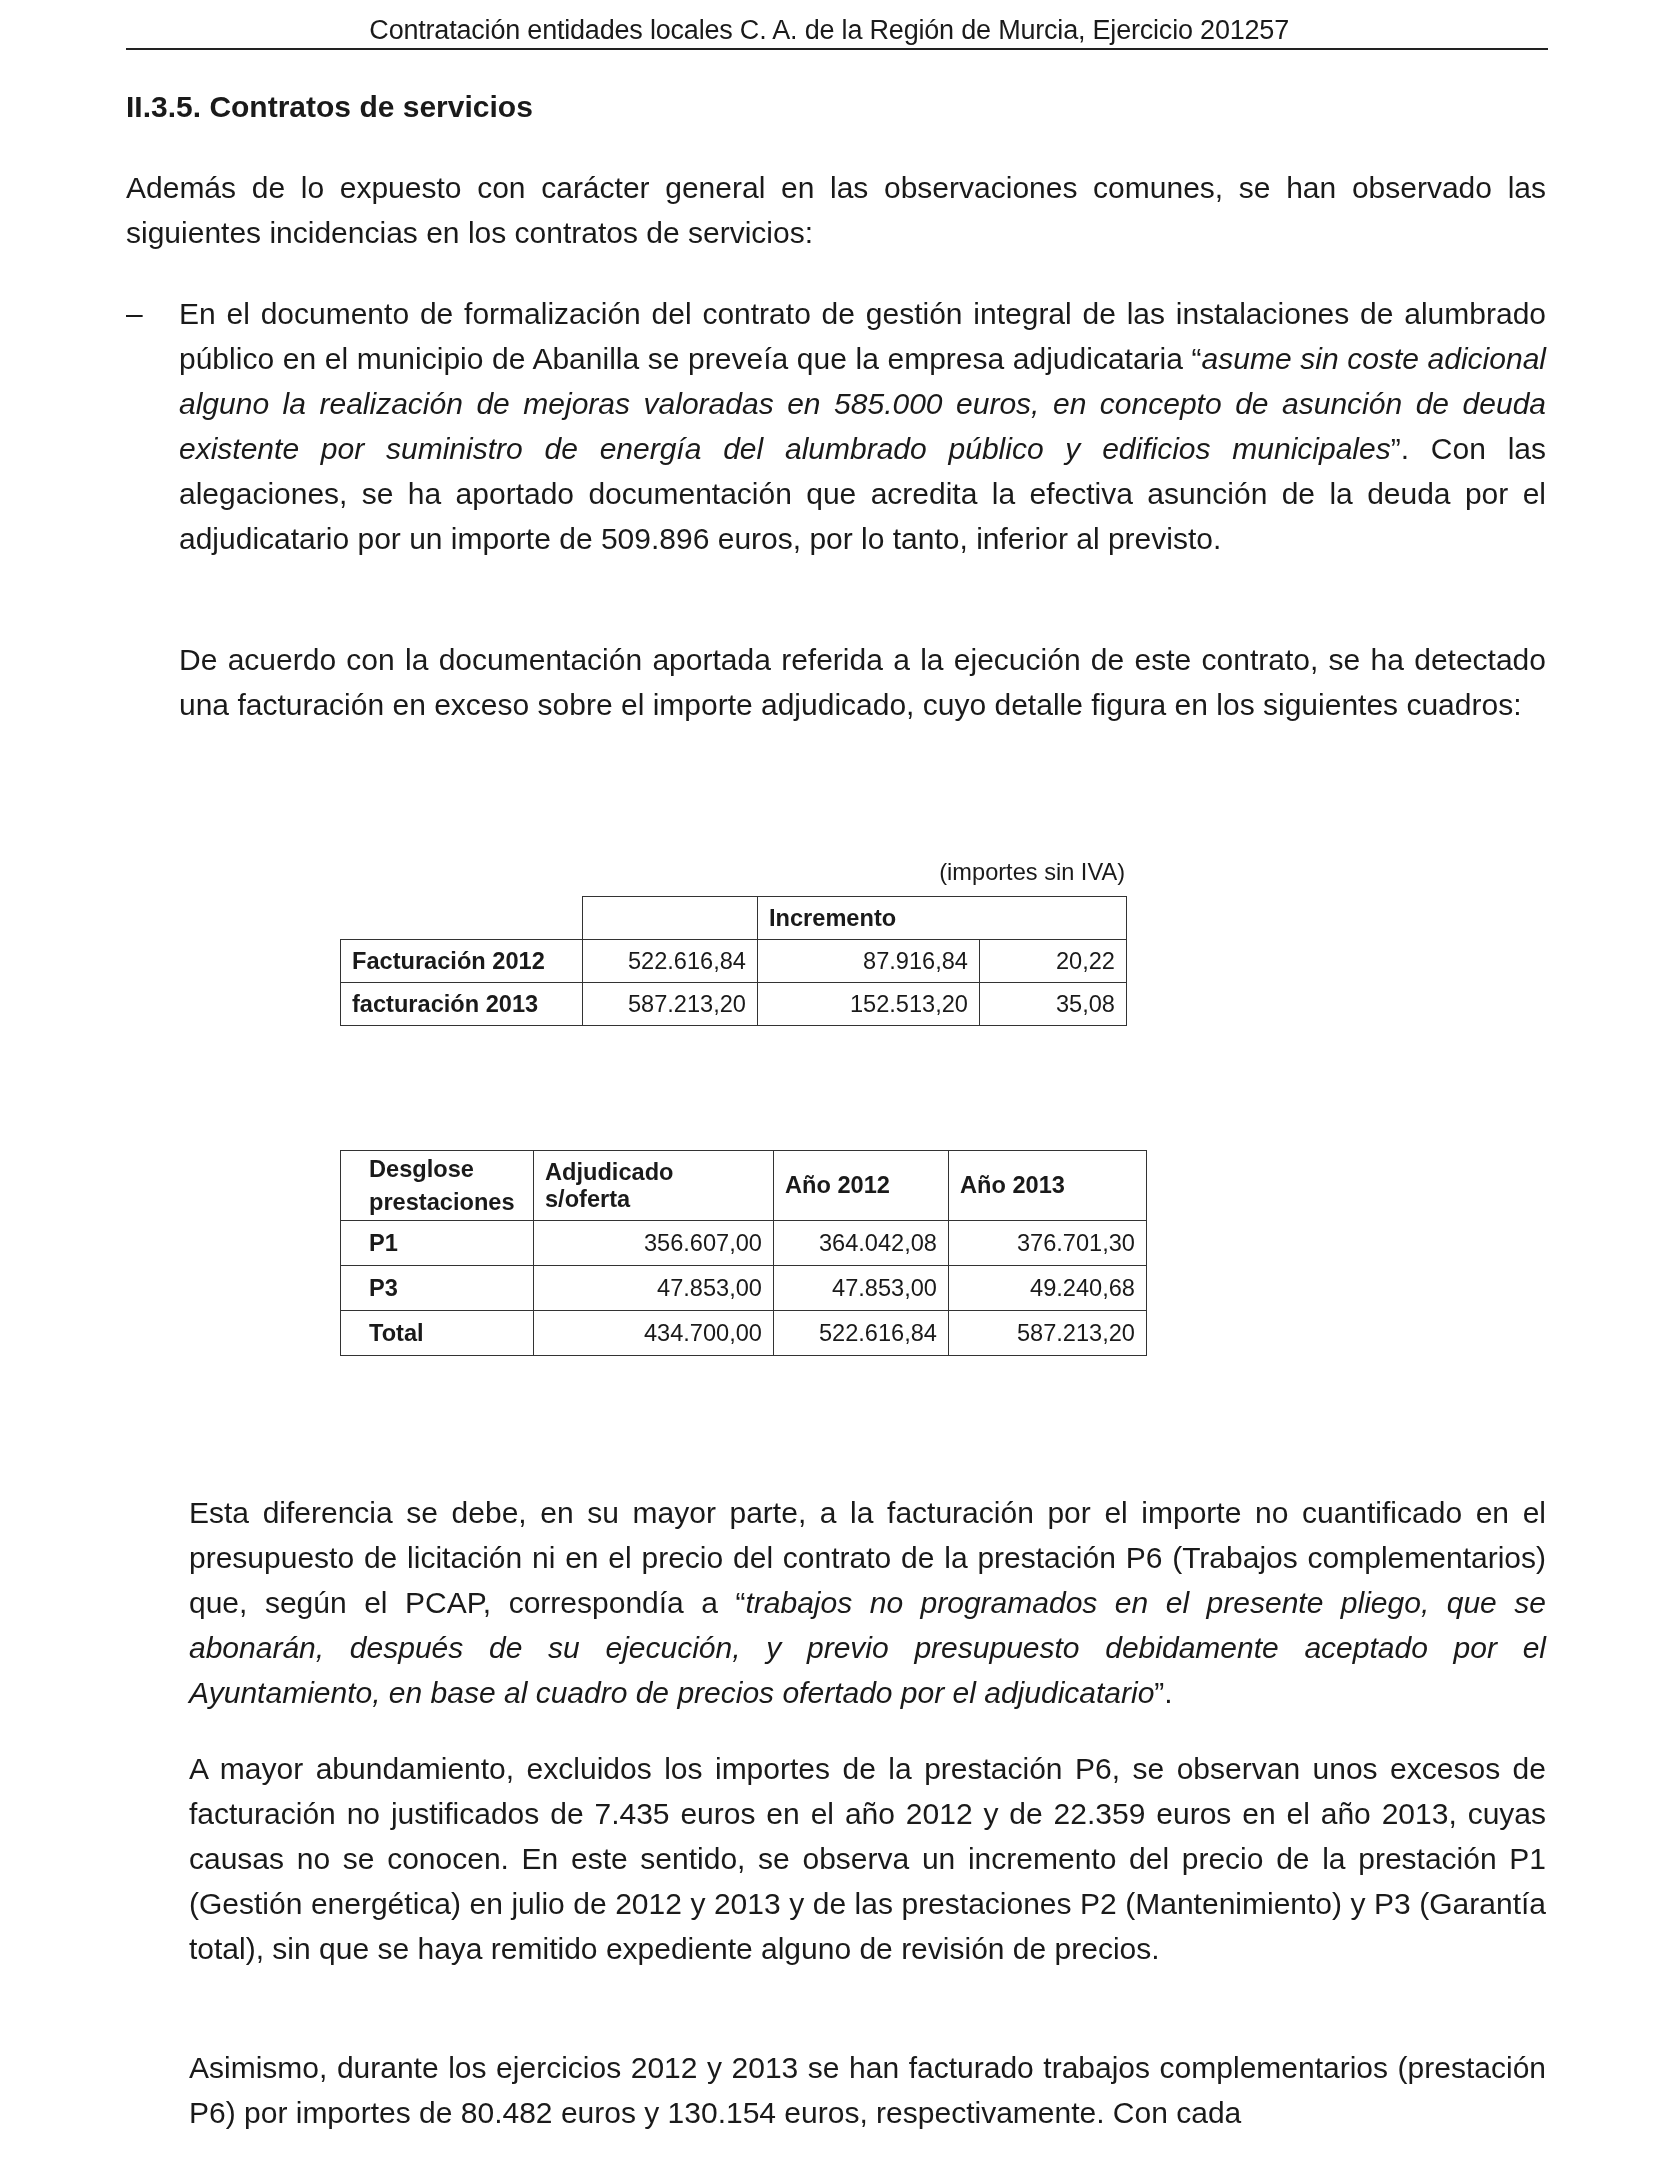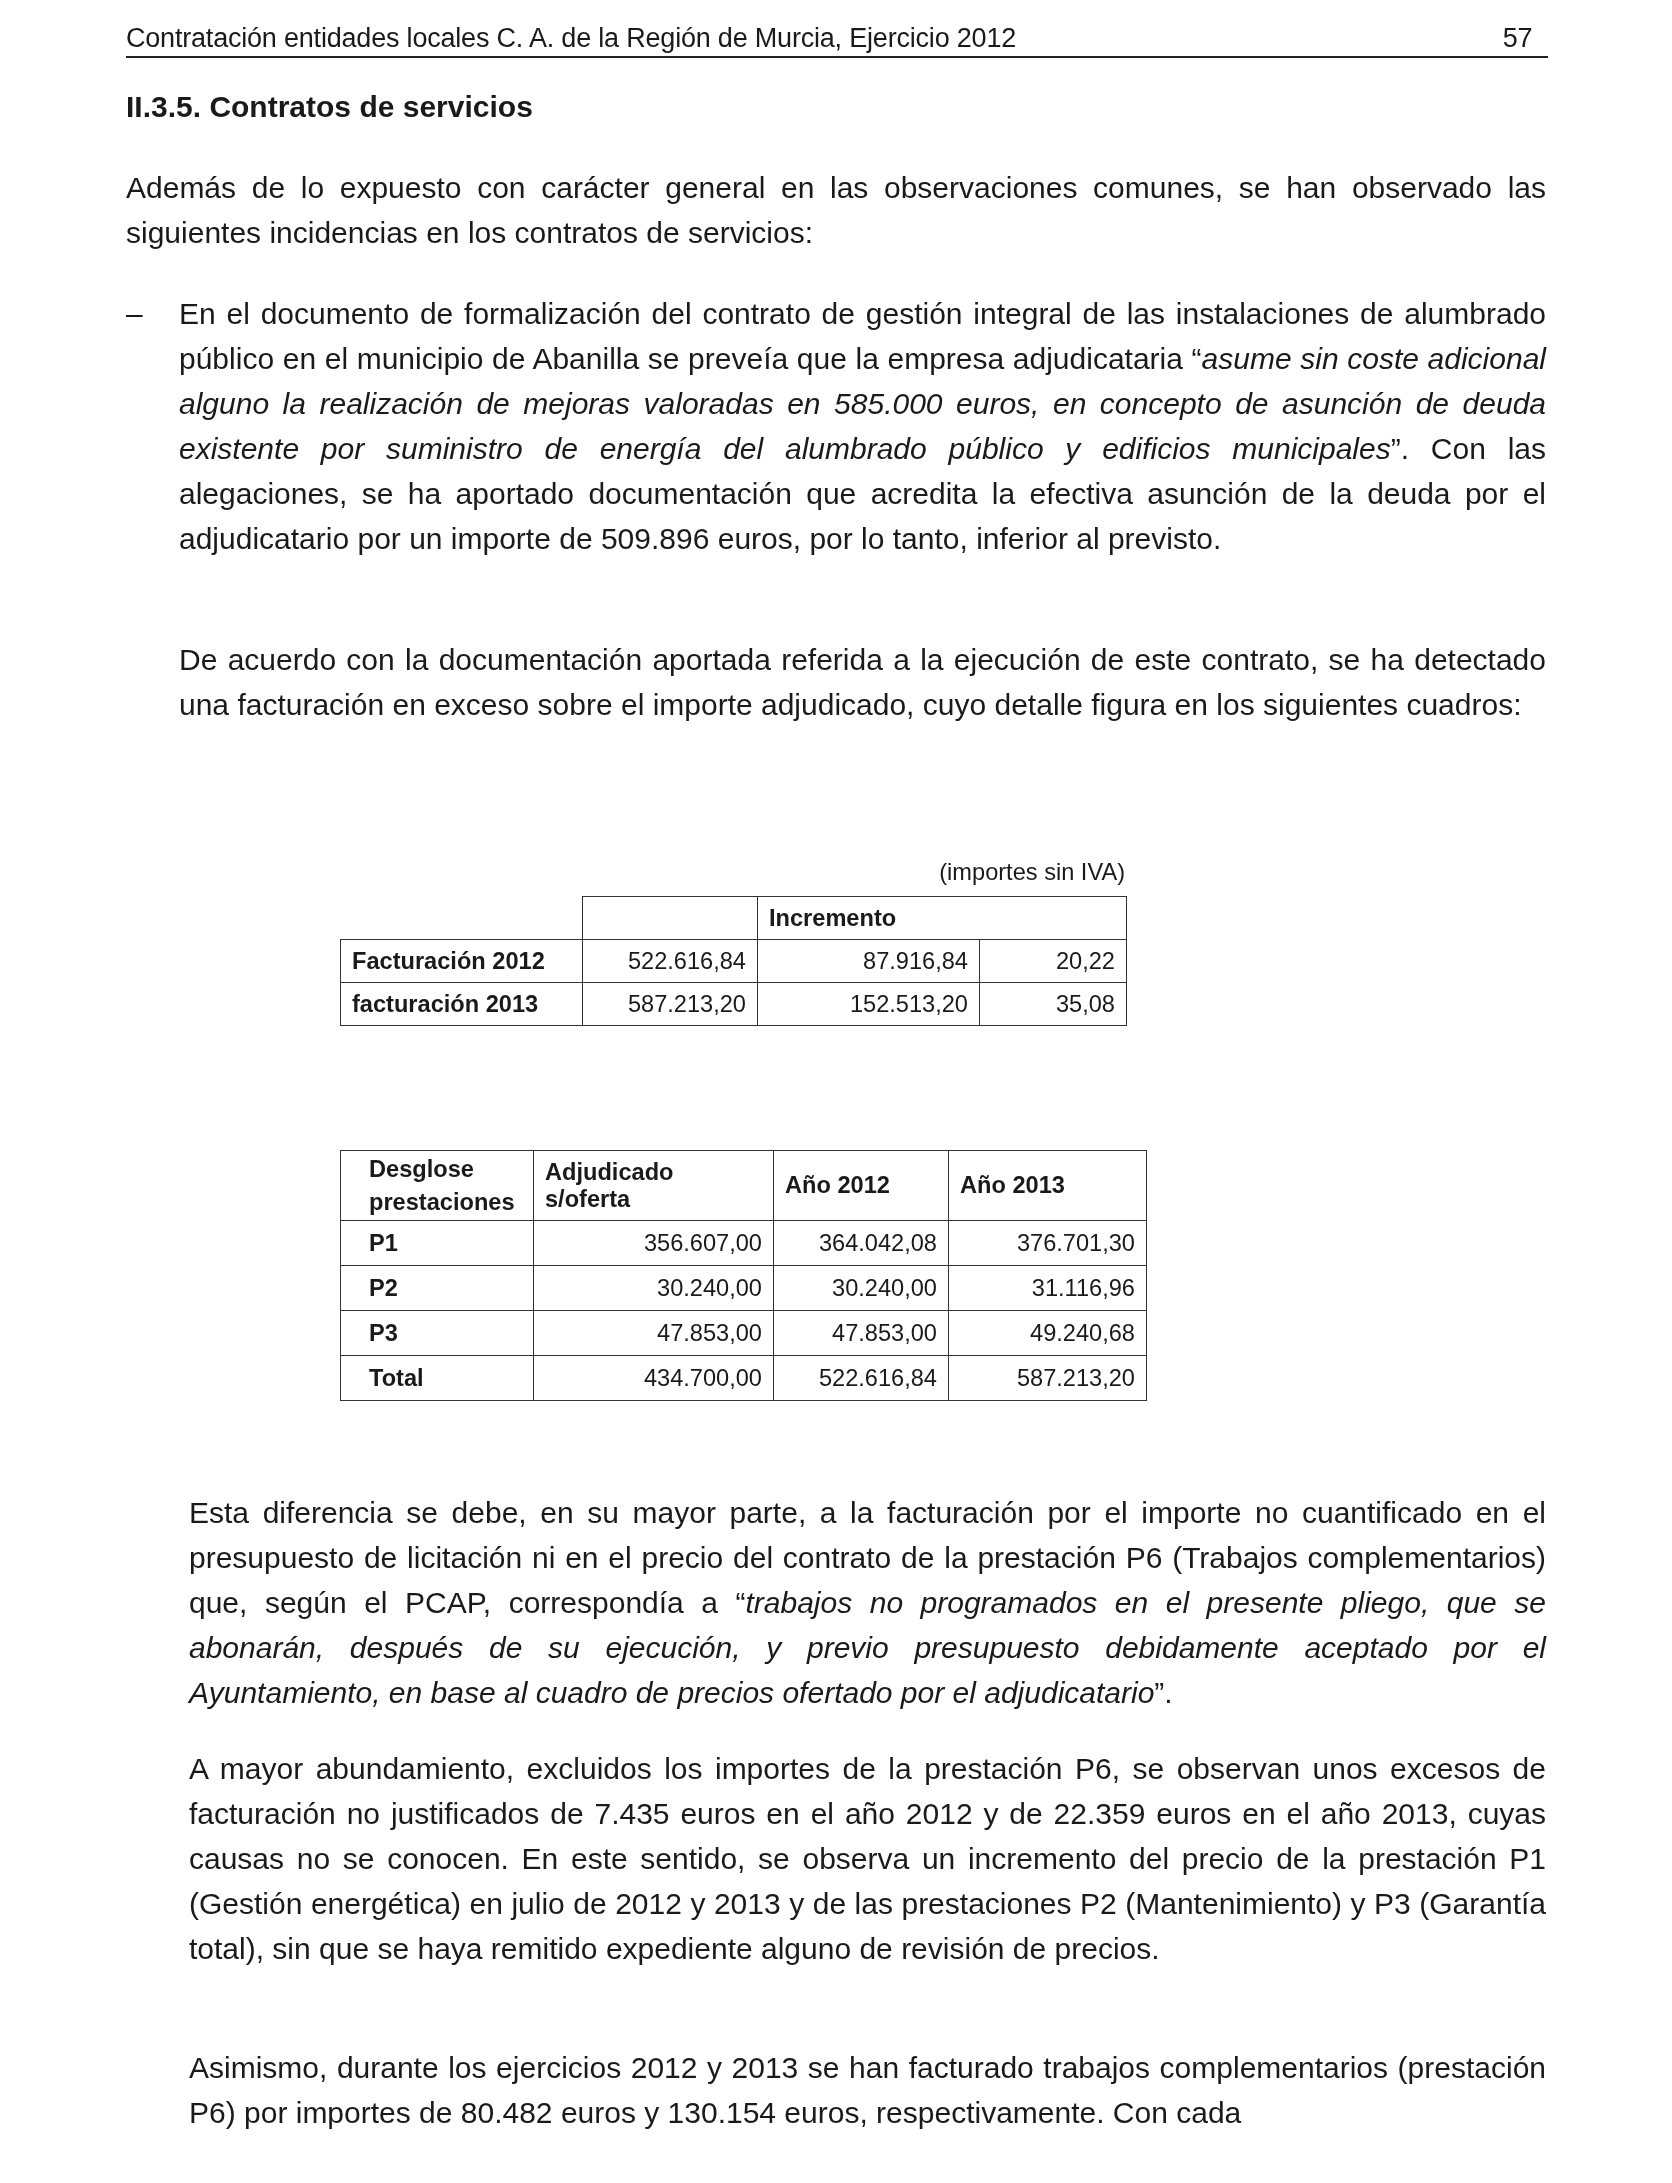--- a/index.html
+++ b/index.html
@@ -1,19 +1,19 @@
 <!DOCTYPE html>
 <html style="font-size:12.6px"><head>
 <meta charset="utf-8">
 <style>
   html, body { margin: 0; padding: 0; background: #ffffff; }
   body { width: 1672px; height: 2183px; position: relative; overflow: hidden;
          font-family: "Liberation Sans", sans-serif; color: #1a1a1a; }
-  .header { position: absolute; left: 126px; top: 20px; width: 1422px; height: 36px;
-            border-bottom: 2.4px solid #222; display: flex; justify-content: space-between; align-items: flex-end; }
+  .header { position: absolute; left: 126px; top: 12px; width: 1422px; height: 36px;
+            border-bottom: 2.4px solid #222; display: flex; justify-content: center; align-items: flex-end; }
   .header span { font-size: 27px; letter-spacing: -0.2px; padding-bottom: 1.6px; }
   .header .pnum { margin-right: 15.7px; }
   .section-title { position: absolute; left: 126px; top: 90px; font-size: 30px; font-weight: bold; margin: 0; }
   .para { position: absolute; font-size: 30px; line-height: 45px; text-align: justify; margin: 0; }
   .p-intro { left: 126px; top: 165px; width: 1420px; }
   .p-bullet { left: 179px; top: 291px; width: 1367px; }
   .bullet-dash { position: absolute; left: 126px; top: 291px; font-size: 30px; line-height: 45px; }
   .p-acuerdo { left: 179px; top: 637px; width: 1367px; }
   .p-diff { left: 189px; top: 1490px; width: 1357px; }
   .p-mayor { left: 189px; top: 1746px; width: 1357px; }
@@ -93,26 +93,20 @@
     <td class="c2 center bold">Año 2012</td>
     <td class="c3 center bold">Año 2013</td>
   </tr>
   <tr>
     <td class="c0 center bold">P1</td>
     <td class="c1 right">356.607,00</td>
     <td class="c2 right">364.042,08</td>
     <td class="c3 right">376.701,30</td>
   </tr>
   <tr>
-    <td class="c0 center bold">P2</td>
-    <td class="c1 right">30.240,00</td>
-    <td class="c2 right">30.240,00</td>
-    <td class="c3 right">31.116,96</td>
-  </tr>
-  <tr>
     <td class="c0 center bold">P3</td>
     <td class="c1 right">47.853,00</td>
     <td class="c2 right">47.853,00</td>
     <td class="c3 right">49.240,68</td>
   </tr>
   <tr>
     <td class="c0 center bold">Total</td>
     <td class="c1 right">434.700,00</td>
     <td class="c2 right">522.616,84</td>
     <td class="c3 right">587.213,20</td>

